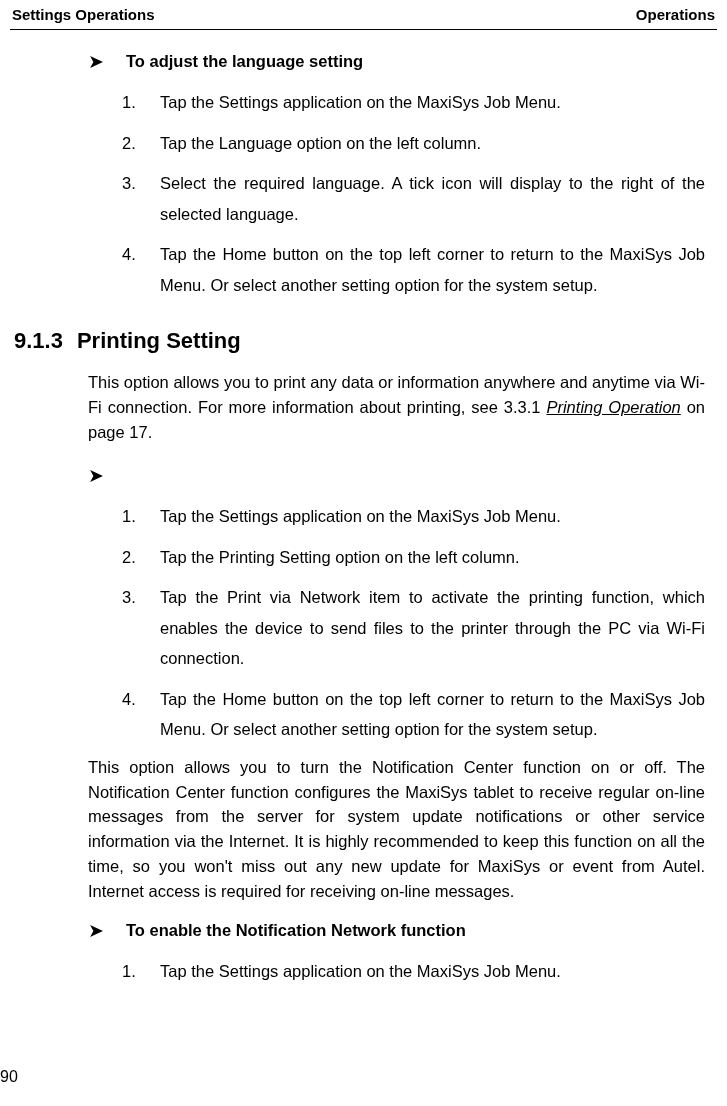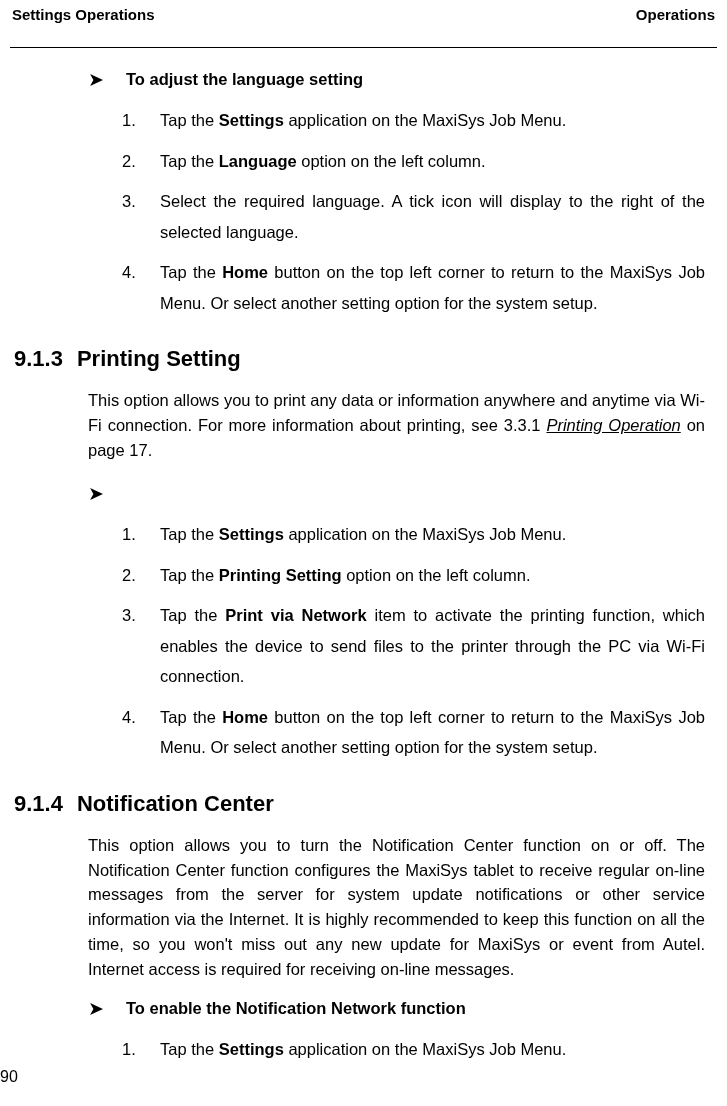--- a/index.html
+++ b/index.html
@@ -9,21 +9,21 @@
       color: #000;
       width: 727px;
       height: 1106px;
       position: relative;
       padding: 0 10px;
     }
     .header {
       display: flex;
       justify-content: space-between;
       align-items: center;
-      padding: 6px 2px 24px 2px;
+      padding: 6px 2px 6px 2px;
       border-bottom: 1.5px solid #000;
       font-weight: bold;
       font-size: 15px;
       gap: 45px;
     }
     .content {
       padding: 0 0 0 0;
     }
     .bullet-heading {
       display: flex;
@@ -73,21 +73,21 @@
     .section-num {
       width: auto;
     }
     .para {
       margin: 0 12px 0 78px;
       font-size: 16.5px;
       line-height: 1.5;
       text-align: justify;
     }
     .italic { font-style: italic; text-decoration: underline; }
-    .bold { font-weight: bold; }
+    .bold { font-weight: normal; }
     .page-num {
       position: absolute;
       bottom: 20px;
       left: 0;
       right: 0;
       text-align: left;
       font-size: 16px;
     }
   </style>
 </head>
@@ -144,24 +144,20 @@
     <li>
       <span class="num">3.</span>
       <span class="txt"><span>Tap the </span><span class="bold">Print via Network</span><span> item to activate the printing function, which enables the device to send files to the printer through the PC via Wi-Fi connection.</span></span>
     </li>
     <li>
       <span class="num">4.</span>
       <span class="txt"><span>Tap the </span><span class="bold">Home</span><span> button on the top left corner to return to the MaxiSys Job Menu. Or select another setting option for the system setup.</span></span>
     </li>
   </ol>
 
-  <div class="section-heading">
-    <span class="section-num">9.1.4</span>
-    <span>Notification Center</span>
-  </div>
   <p class="para">This option allows you to turn the Notification Center function on or off. The Notification Center function configures the MaxiSys tablet to receive regular on-line messages from the server for system update notifications or other service information via the Internet. It is highly recommended to keep this function on all the time, so you won't miss out any new update for MaxiSys or event from Autel. Internet access is required for receiving on-line messages.</p>
 
   <div class="bullet-heading" style="margin-top:18px">
     <span class="bullet-arrow">➤</span>
     <span class="bullet-title">To enable the Notification Network function</span>
   </div>
   <ol class="num-list">
     <li>
       <span class="num">1.</span>
       <span class="txt"><span>Tap the </span><span class="bold">Settings</span><span> application on the MaxiSys Job Menu.</span></span>

